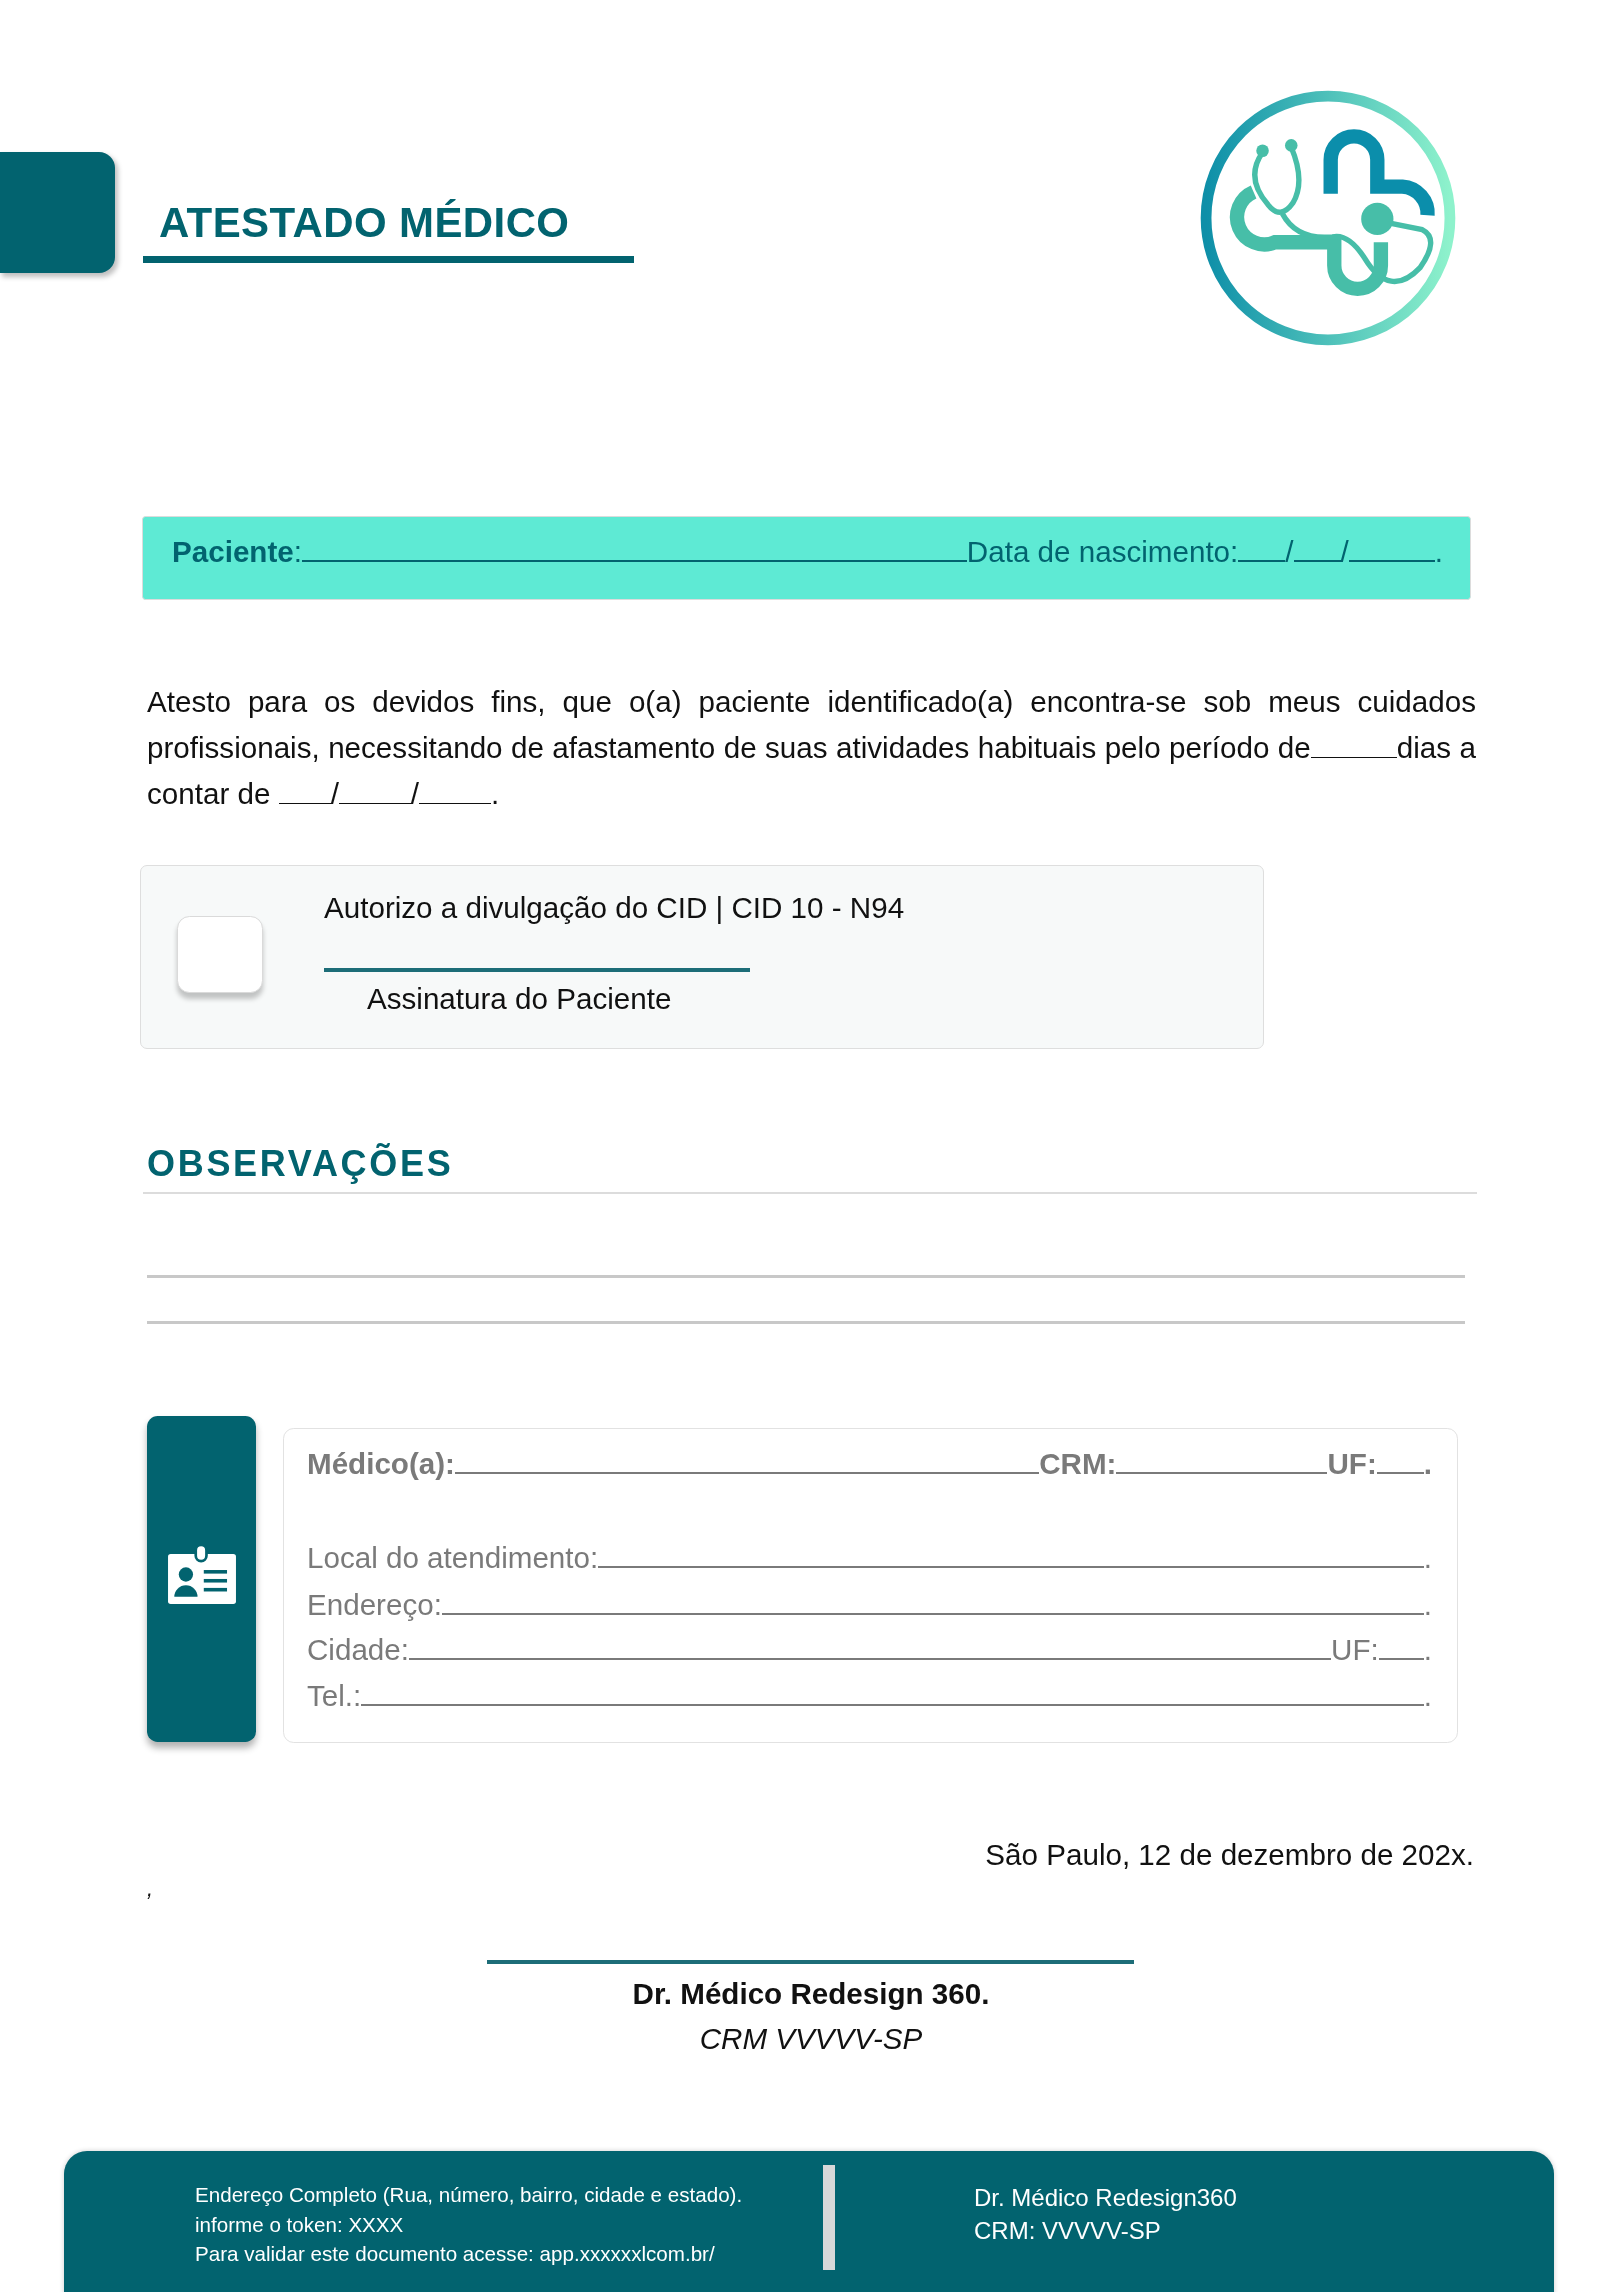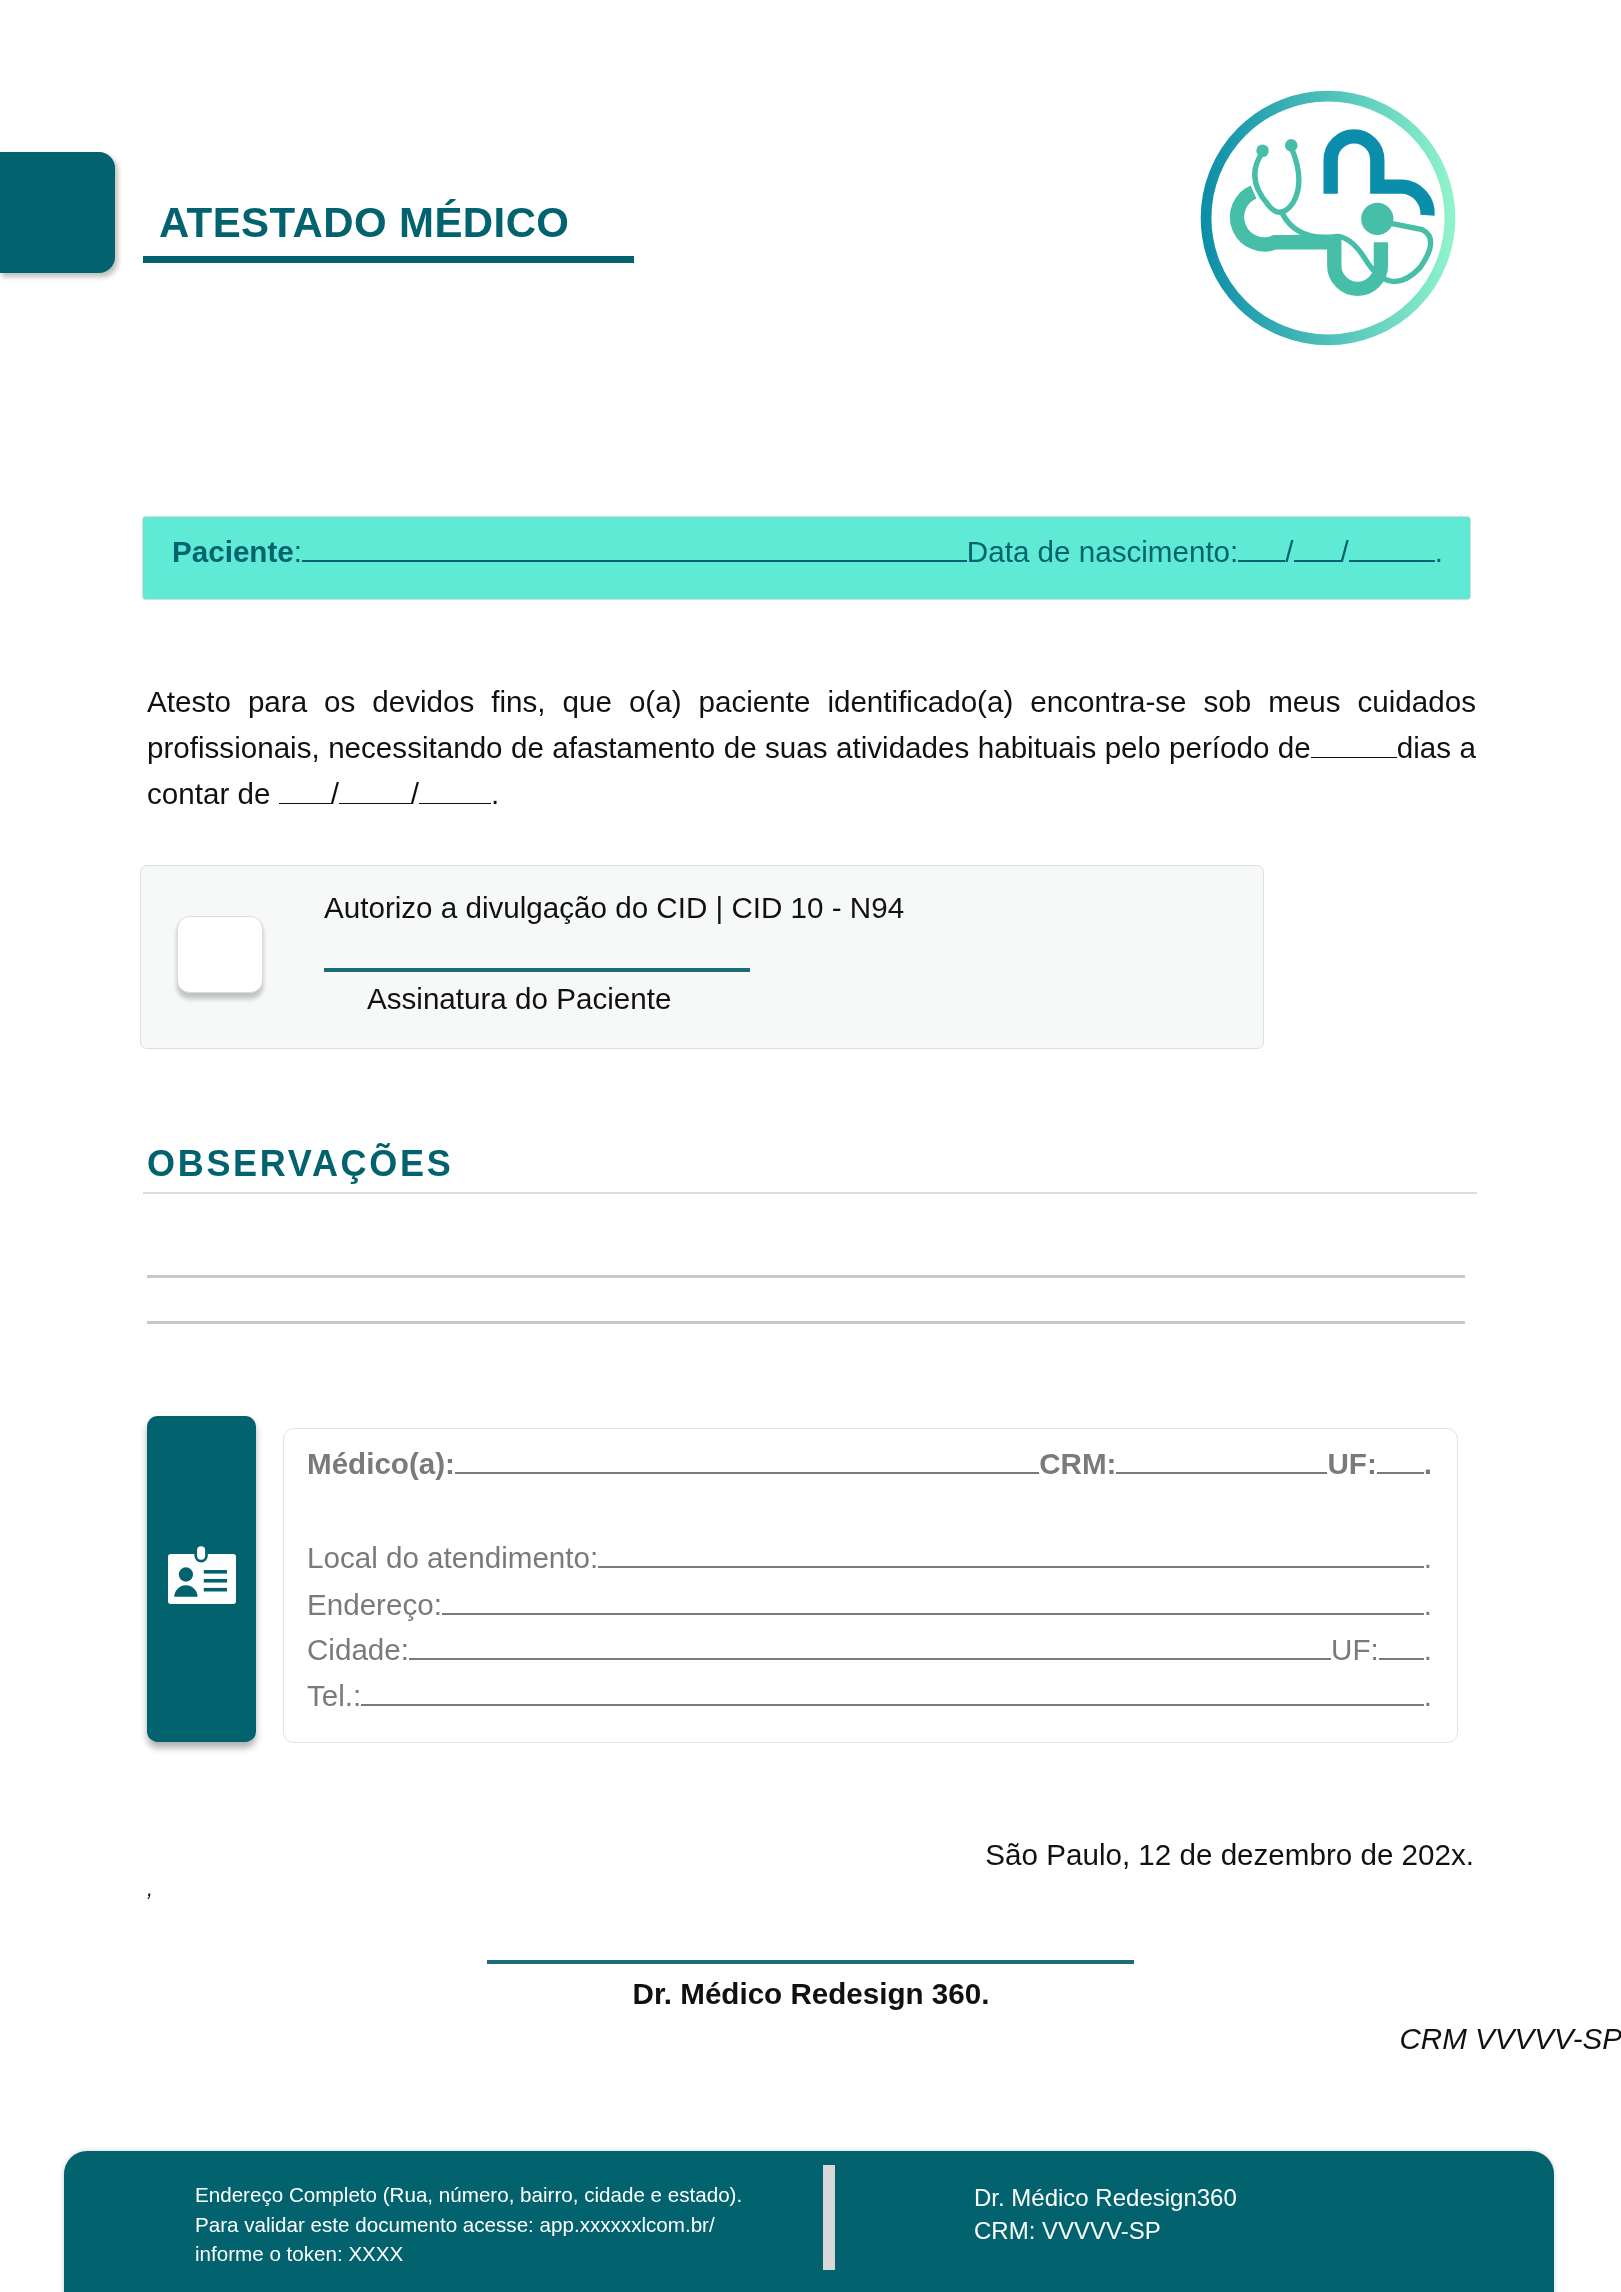--- a/index.html
+++ b/index.html
@@ -88,21 +88,21 @@
   }
   .doc-row .g { display: inline-block; border-bottom: 2.7px solid #7a7a7a; height: 23px; }
   .doc-row .flex { flex: 1; }
   .doc-row b { font-weight: bold; }
 
   
   .date-line { right: 148px; top: 1838px; font-size: 29.6px; color: #111; white-space: nowrap; }
   .stray { left: 147px; top: 1877px; font-size: 21.5px; color: #111; font-style: italic; }
   .sig-line { left: 487px; top: 1960px; width: 647px; height: 3.6px; background: #1d6d78; }
   .sig-name { left: 0; width: 1622px; top: 1977px; text-align: center; font-size: 29.6px; font-weight: bold; color: #111; }
-  .sig-crm { left: 0; width: 1622px; top: 2022px; text-align: right; font-size: 29.6px; font-style: italic; color: #111; }
+  .sig-crm { left: 0; width: 1622px; top: 2022px; text-align: center; font-size: 29.6px; font-style: italic; color: #111; }
 
   
   .footer {
     left: 64px; top: 2151px; width: 1490px; height: 179px;
     background: #02636f; border-radius: 23px;
     box-shadow: 0 0 5.4px rgba(0,0,0,0.2);
   }
   .footer-left {
     position: absolute; left: 131px; top: 29px; font-size: 20.6px; line-height: 29.6px; color: #fff;
   }
@@ -218,22 +218,22 @@
 
 <div class="abs date-line">São Paulo, 12 de dezembro de 202x.</div>
 <div class="abs stray">,</div>
 <div class="abs sig-line"></div>
 <div class="abs sig-name">Dr. Médico Redesign 360.</div>
 <div class="abs sig-crm">CRM VVVVV-SP</div>
 
 <div class="abs footer">
   <div class="footer-left">
     <div>Endereço Completo (Rua, número, bairro, cidade e estado).</div>
+    <div>informe o token: XXXX</div>
     <div>Para validar este documento acesse: app.xxxxxxlcom.br/</div>
-    <div>informe o token: XXXX</div>
   </div>
   <div class="footer-divider"></div>
   <div class="footer-right">
     <div>Dr. Médico Redesign360</div>
     <div>CRM: VVVVV-SP</div>
   </div>
 </div>
 
 
 </body></html>

